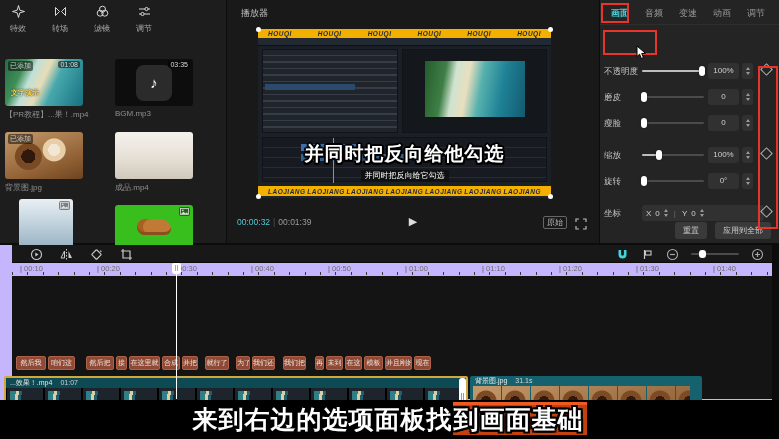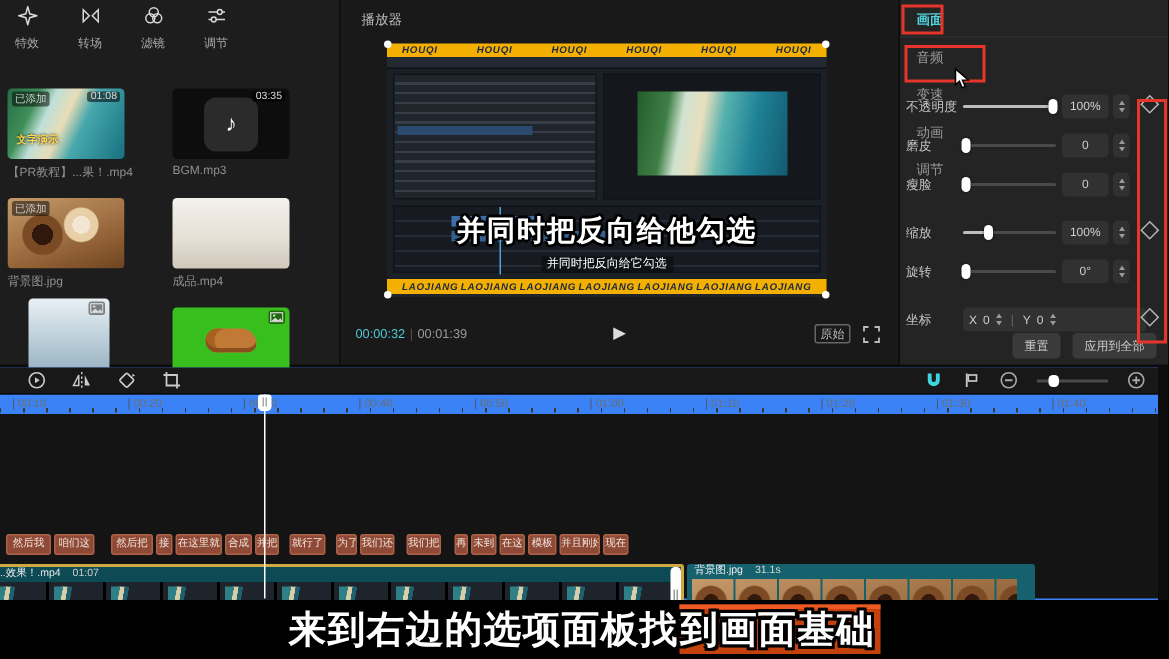--- a/index.html
+++ b/index.html
@@ -4,21 +4,21 @@
 <style>
   html,body{margin:0;padding:0;background:#000;}
   #app{position:relative;width:779px;height:439px;background:#0c0c0c;overflow:hidden;
        font-family:"Liberation Sans",sans-serif;-webkit-font-smoothing:antialiased;}
   #app *{box-sizing:border-box;}
 
   
   .media-panel{position:absolute;left:0;top:0;width:226px;height:243px;background:#1d1d1d;}
   .player-panel{position:absolute;left:227px;top:0;width:372px;height:243px;background:#191919;}
   .props-panel{position:absolute;left:600px;top:0;width:179px;height:243px;background:#242424;}
-  .timeline{position:absolute;left:0;top:245px;width:772px;height:155px;background:#3b82f6;}
+  .timeline{position:absolute;left:0;top:245px;width:772px;height:155px;background:#c4b5fd;padding-left:12px;}
   .caption-bar{position:absolute;left:0;top:400px;width:779px;height:39px;background:#000;
                display:flex;align-items:center;justify-content:center;}
 
   
   .mp-toolbar{display:flex;gap:14px;padding:4px 0 0 4px;height:27px;}
   .tb-item{display:flex;flex-direction:column;align-items:center;width:28px;cursor:pointer;}
   .tb-item svg{width:13px;height:13px;}
   .tb-label{font-size:8px;color:#a8a8a8;margin-top:1px;white-space:nowrap;}
   .media-grid{position:relative;}
   .m-item{position:absolute;}
@@ -79,21 +79,21 @@
   .time{position:absolute;left:10px;top:5px;font-size:8.5px;}
   .time .cur{color:#52c8d4;}
   .time .sep{color:#555;margin:0 3px;}
   .time .tot{color:#9a9a9a;}
   .play-btn{position:absolute;left:50%;top:3px;transform:translateX(-50%);color:#ddd;font-size:11px;cursor:pointer;}
   .ratio-btn{position:absolute;right:32px;top:4px;font-size:8px;color:#bbb;border:1px solid #666;
        border-radius:2px;padding:0 3px;line-height:11px;cursor:pointer;}
   .fs-btn{position:absolute;right:12px;top:4px;width:12px;height:12px;cursor:pointer;}
 
   
-  .ptabs{display:flex;gap:10px;padding:6px 0 0 8px;height:24px;flex-direction:column;}
+  .ptabs{display:flex;gap:10px;padding:6px 0 0 8px;height:24px;}
   .ptab{font-size:9px;color:#9a9a9a;cursor:pointer;padding:1px 3px;}
   .ptab.active{color:#4ed1d8;font-weight:bold;}
   .ptabs-line{height:1px;background:#2e2e2e;margin:0 0 0 0;}
   .subtabs{display:flex;align-items:center;padding:8px 0 0 8px;height:30px;gap:0;}
   .subtab{font-size:9px;color:#8f8f8f;cursor:pointer;padding:3px 12px;}
   .subtab.active{background:#3b3b3b;border-radius:4px;color:#e8e8e8;padding:4px 14px;}
   .prows{position:absolute;left:0;top:58px;width:179px;}
   .prow{position:relative;height:26px;}
   .prow.gap{margin-top:6px;}
   .plabel{position:absolute;left:4px;top:8px;font-size:8.5px;color:#c4c4c4;white-space:nowrap;}

